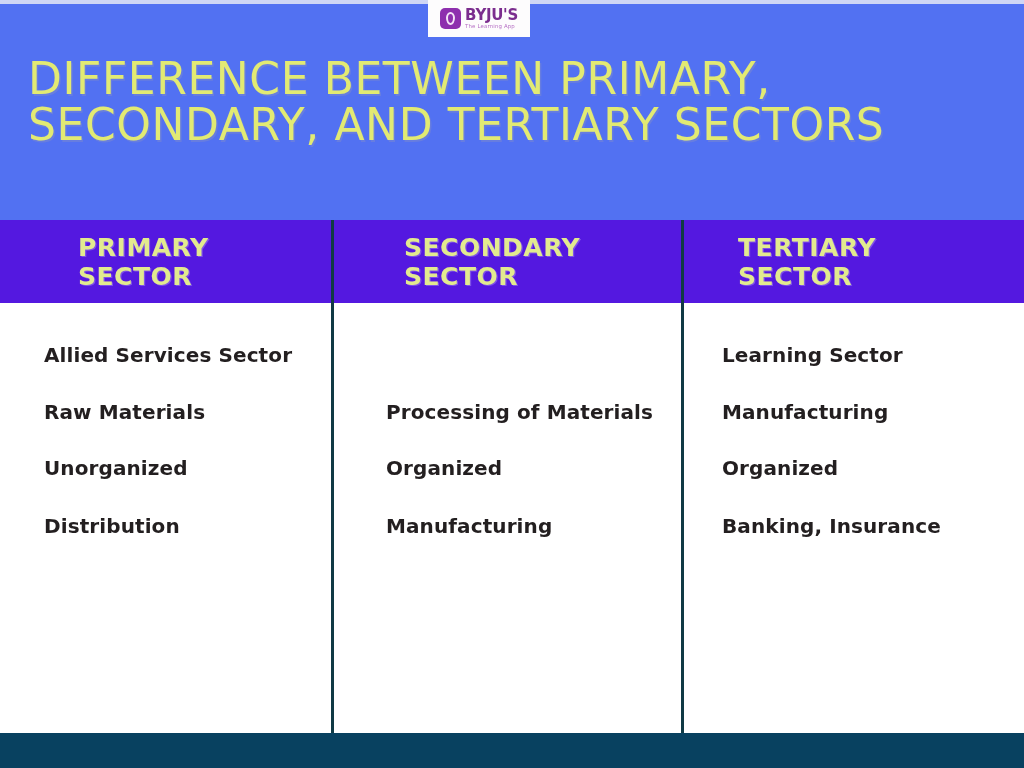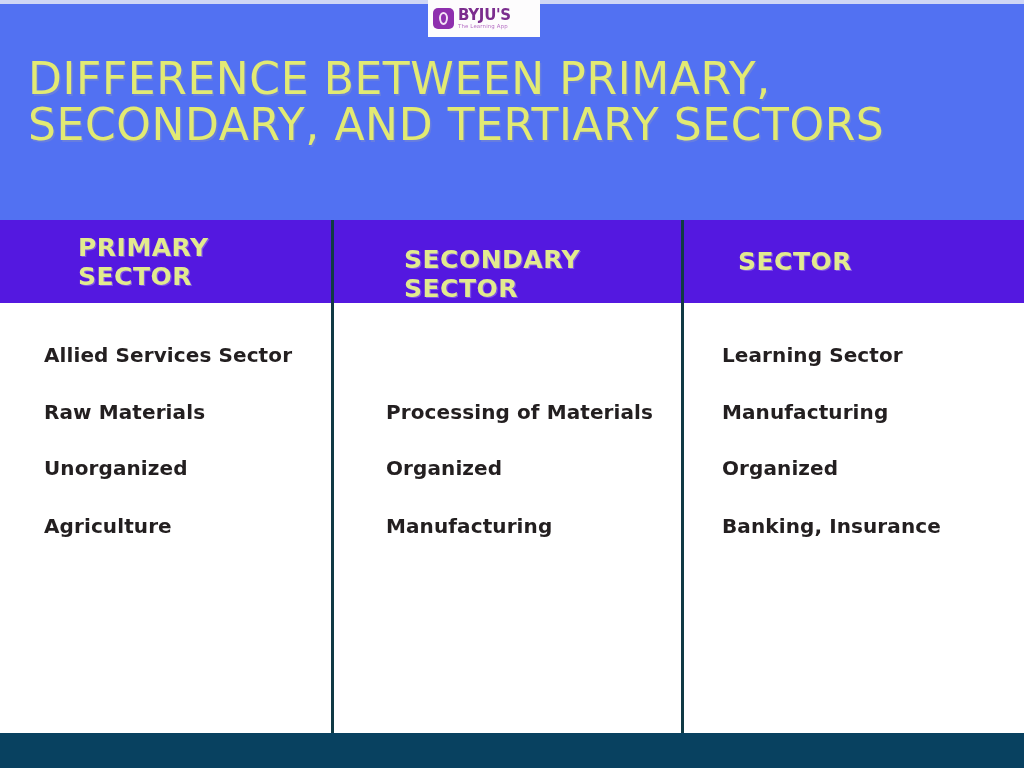--- a/index.html
+++ b/index.html
@@ -38,26 +38,26 @@
     left: 0; top: 4px;
     width: 1024px;
     height: 216px;
     background: #5271f2;
   }
 
   
   .logo-card {
     position: absolute;
     left: 428px; top: 0px;
-    width: 112px;
+    width: 102px;
     height: 37px;
     background: #fdfcfd;
     display: flex;
     align-items: center;
-    justify-content: flex-start;
+    justify-content: center;
     gap: 4px;
     padding: 0 5px;
     box-sizing: border-box;
   }
   .logo-mark {
     width: 21px;
     height: 21px;
     background: #8e2fae;
     border-radius: 5px;
     position: relative;
@@ -132,21 +132,21 @@
     font-weight: 700;
     font-size: 25px;
     line-height: 29px;
     letter-spacing: 0.5px;
     color: #e2ea8f;
     text-transform: uppercase;
     text-shadow: 1.2px 1.2px 0 rgba(255,255,255,0.25);
     white-space: nowrap;
   }
   #hdr-0 { left: 78px;  width: 250px; }
-  #hdr-1 { left: 404px; width: 275px; justify-content: flex-end; }
+  #hdr-1 { left: 404px; width: 275px; }
   #hdr-2 { left: 738px; width: 280px; }
 
   
   .body-area {
     position: absolute;
     left: 0; top: 303px;
     width: 1024px;
     height: 430px;
     background: #ffffff;
   }
@@ -219,34 +219,35 @@
   <div class="header-band">
     <div class="hdr-cell" id="hdr-0">
       <span class="hdr-line">PRIMARY</span>
       <span class="hdr-line">SECTOR</span>
     </div>
     <div class="hdr-cell" id="hdr-1">
       <span class="hdr-line">SECONDARY</span>
       <span class="hdr-line">SECTOR</span>
     </div>
     <div class="hdr-cell" id="hdr-2">
+      <span class="hdr-line">TERTIARY</span>
       <span class="hdr-line">SECTOR</span>
     </div>
   </div>
 
   <div class="body-area"></div>
 
   <div class="divider" id="divider-1"></div>
   <div class="divider" id="divider-2"></div>
 
   <div class="column" id="col-0">
     <div class="cell r0">Allied Services Sector</div>
     <div class="cell r1">Raw Materials</div>
     <div class="cell r2">Unorganized</div>
-    <div class="cell r3">Agriculture</div>
+    <div class="cell r3">Distribution</div>
   </div>
 
   <div class="column" id="col-1">
     <div class="cell r1">Processing of Materials</div>
     <div class="cell r2">Organized</div>
     <div class="cell r3">Manufacturing</div>
   </div>
 
   <div class="column" id="col-2">
     <div class="cell r0">Learning Sector</div>

